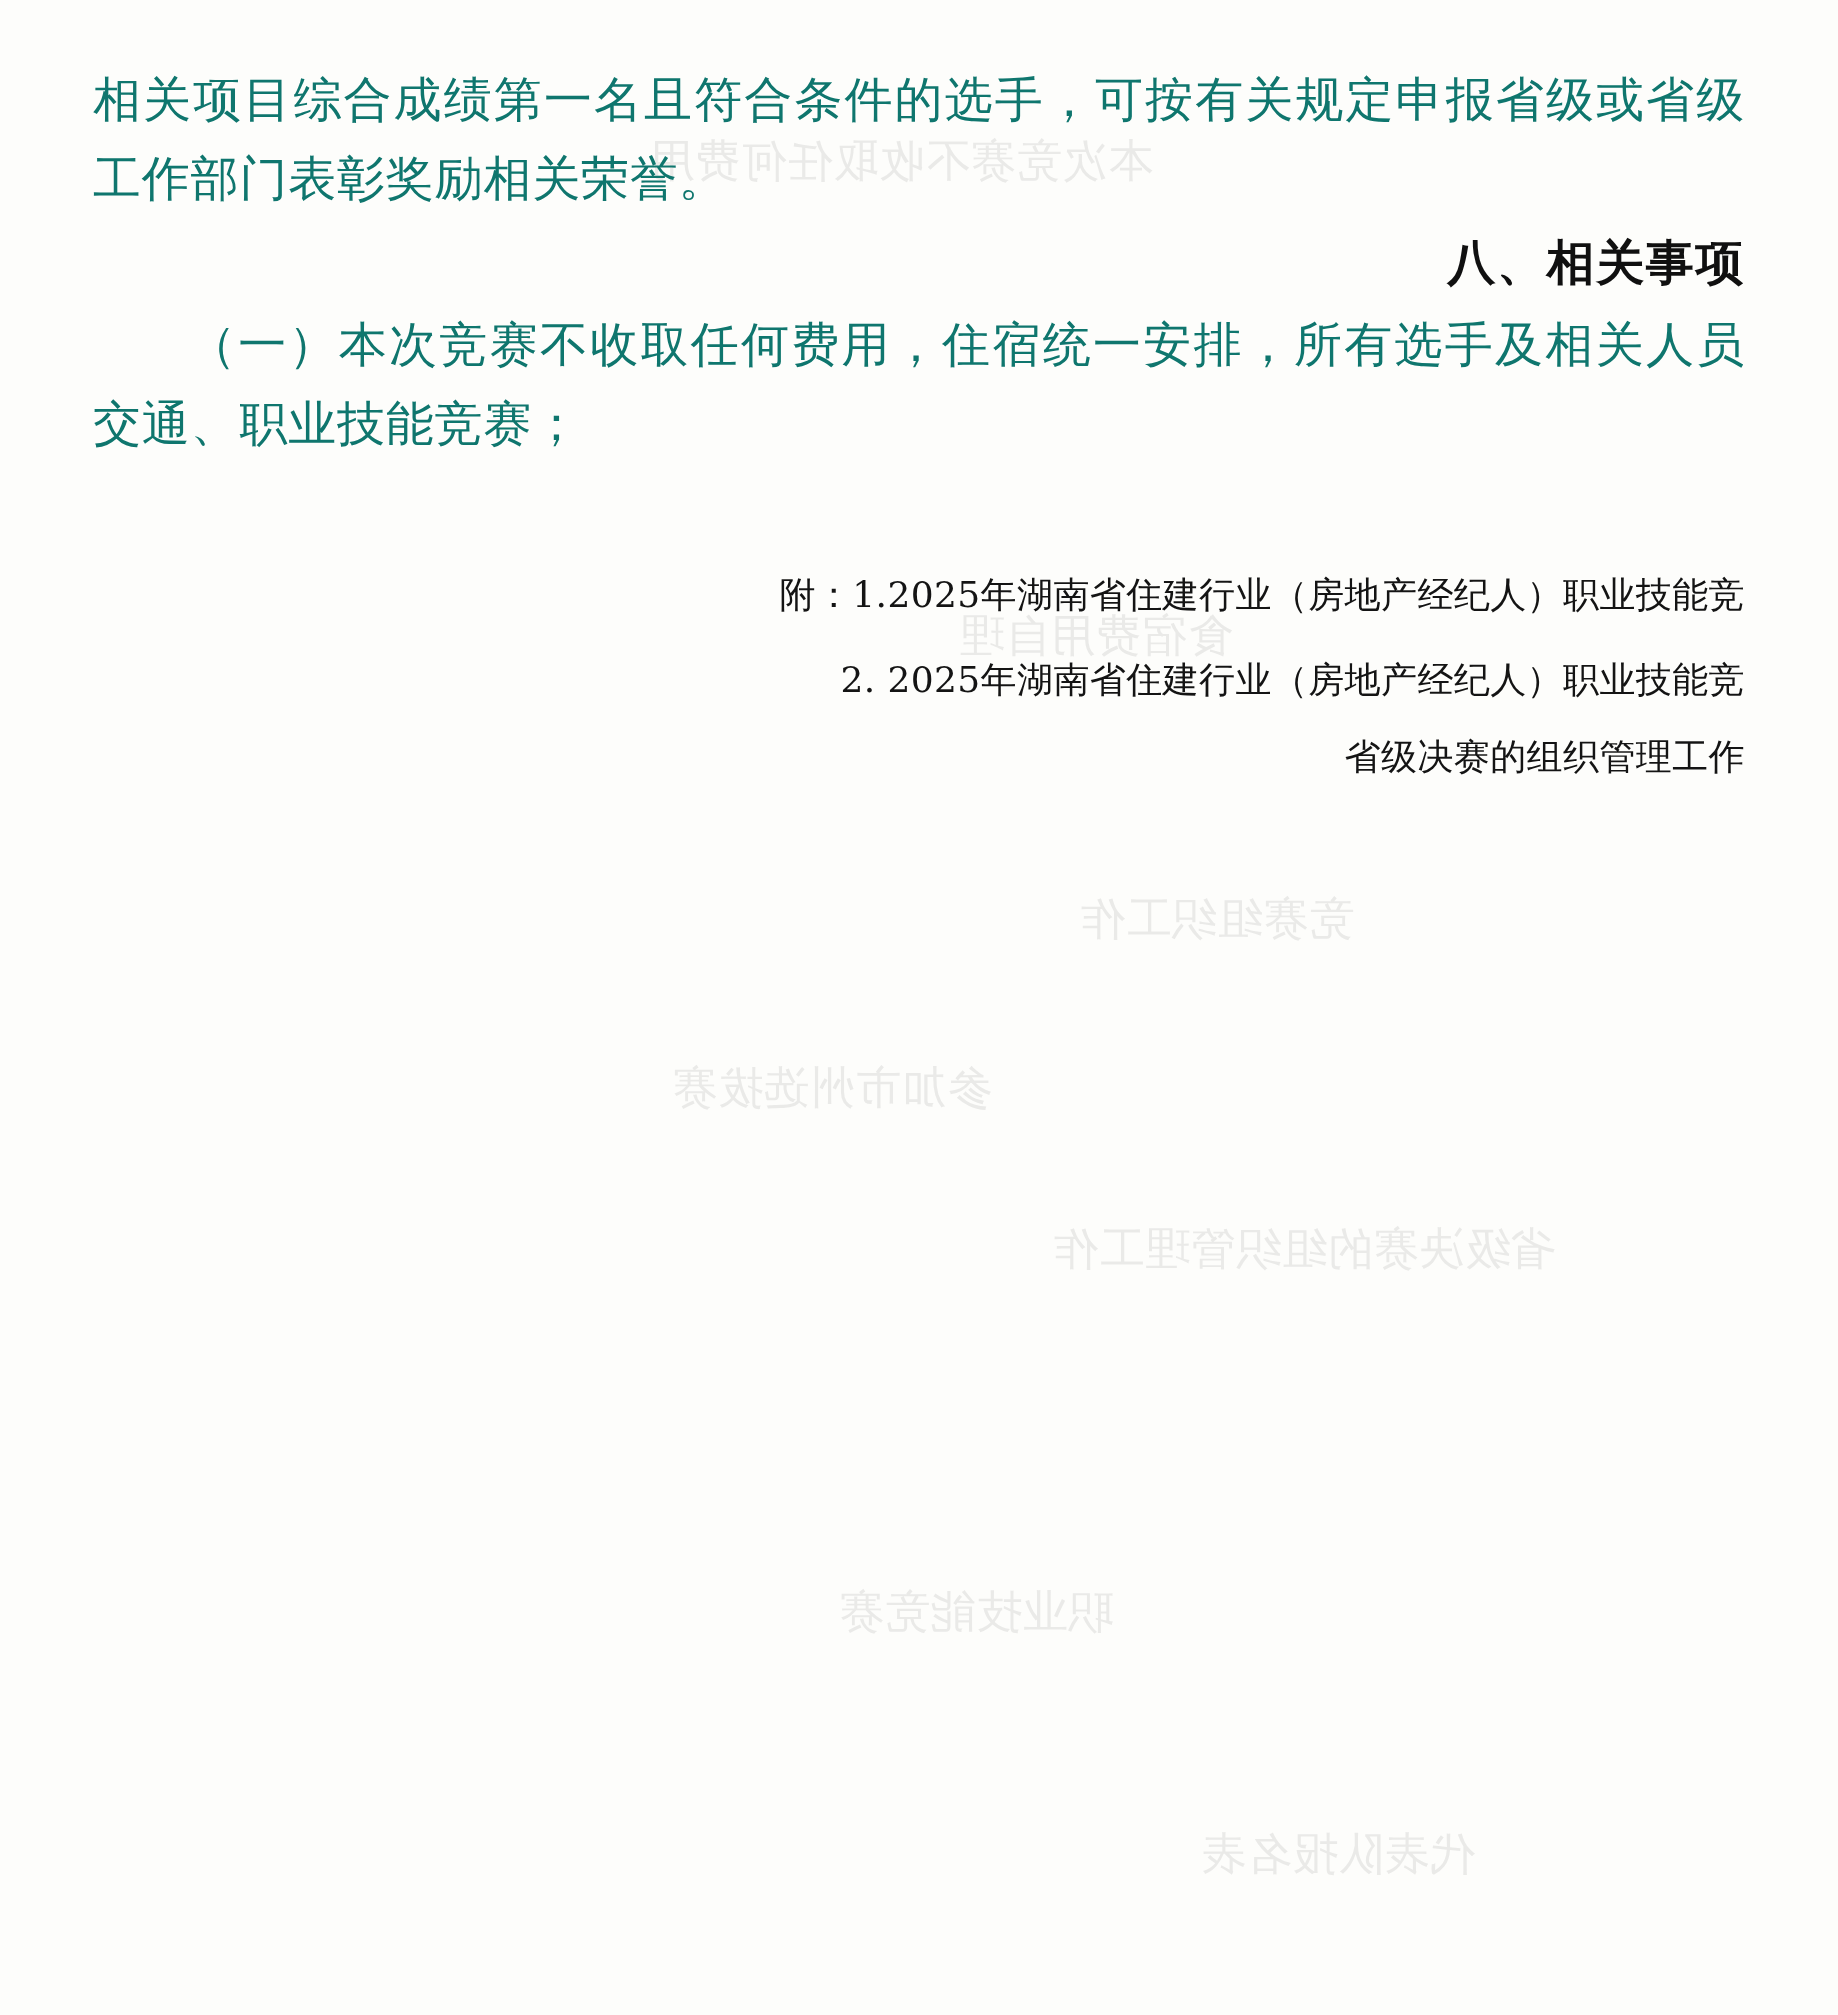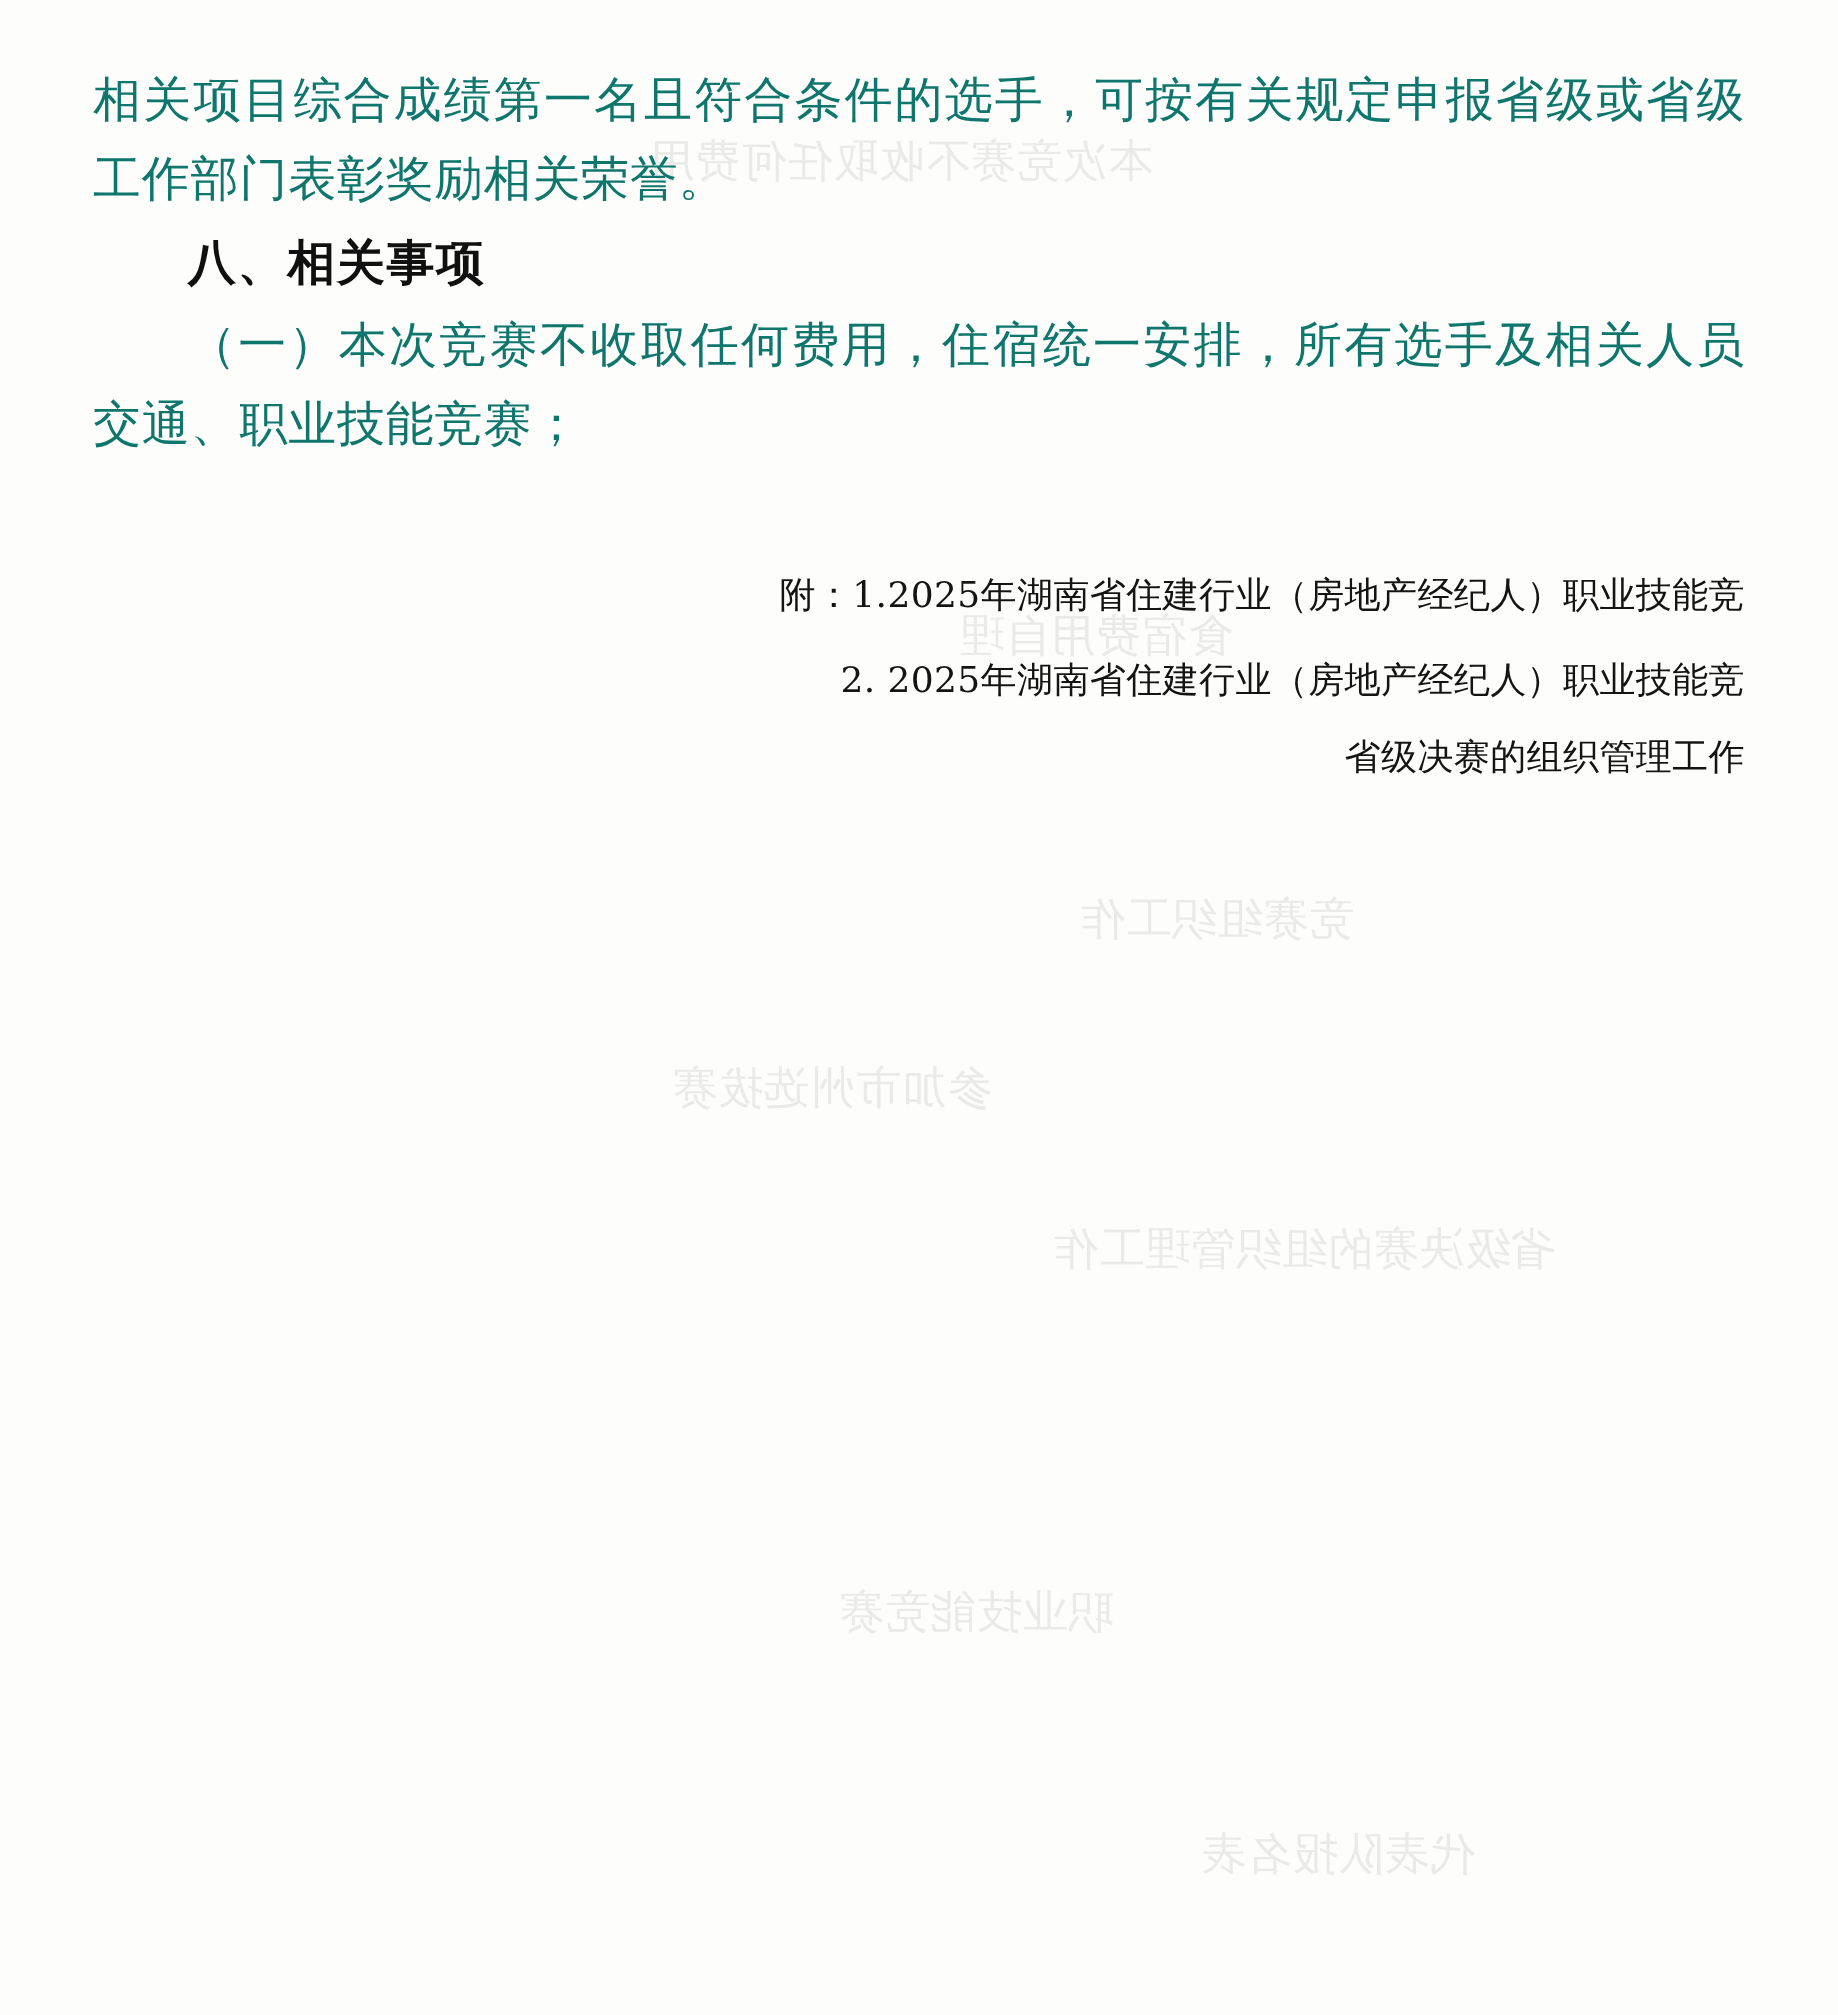--- a/index.html
+++ b/index.html
@@ -37,20 +37,21 @@
   }
   .heading {
     font-family: "DejaVu Sans", "Liberation Sans", sans-serif;
     font-weight: bold;
     font-size: 48px;
     line-height: 81px;
     letter-spacing: 1.6px;
     text-indent: 95px;
     margin: 4px 0 1.6px 0;
     color: #101010;
+    text-align: right;
   }
   .attach-block {
     margin-top: 93px;
   }
   .attach-line {
     font-size: 36px;
     line-height: 77px;
     letter-spacing: 0.4px;
     margin: 0;
     padding-left: 95px;

